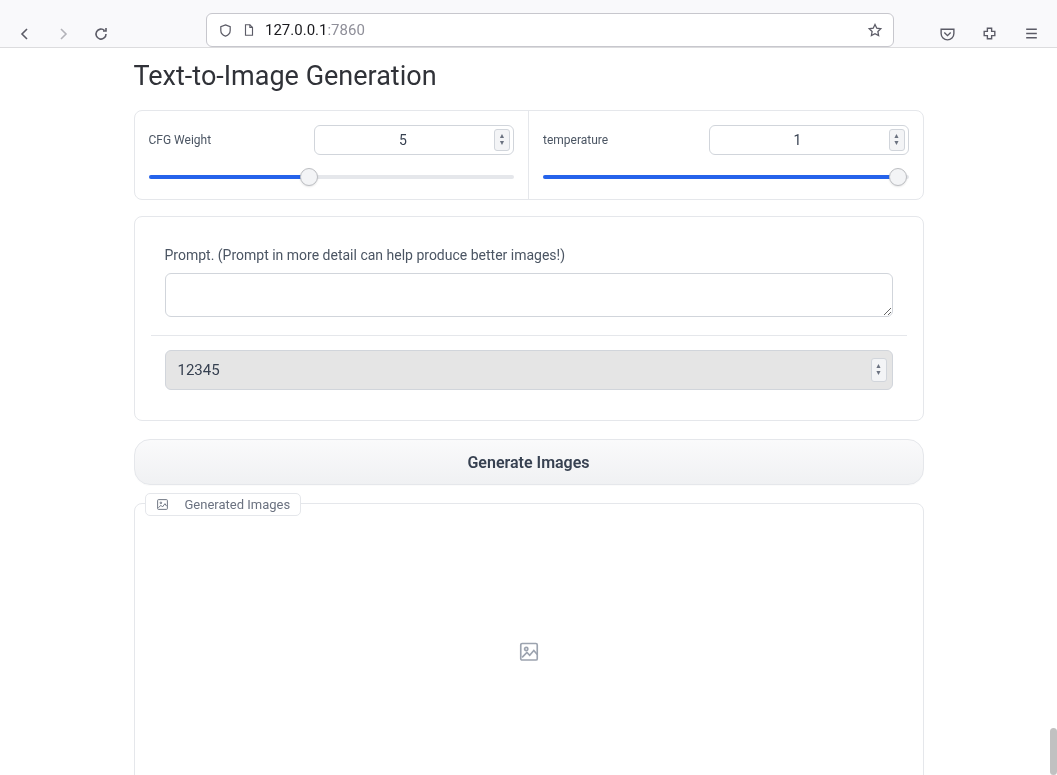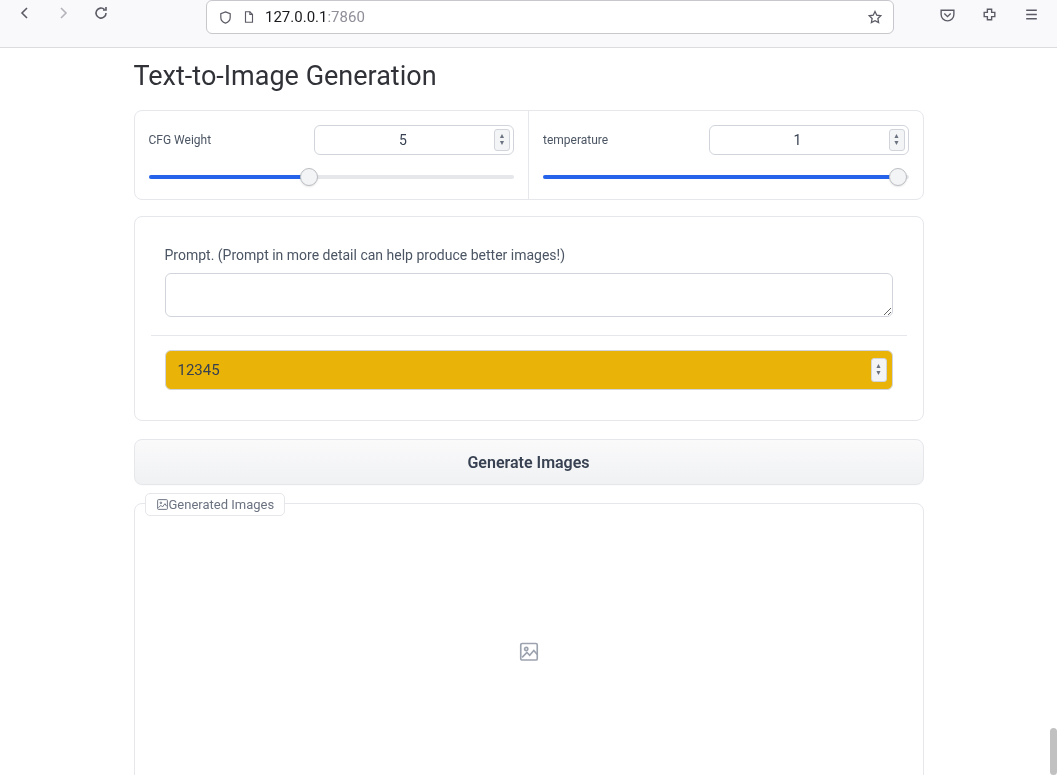--- a/index.html
+++ b/index.html
@@ -14,21 +14,21 @@
       height: 775px;
       overflow: hidden;
       position: relative;
     }
     
     .browser-bar {
       height: 48px;
       background: #f9f9fb;
       border-bottom: 1px solid #dcdcde;
       display: flex;
-      align-items: flex-start;
+      align-items: flex-end;
       padding: 0 12px;
       gap: 12px;
     }
     .nav-btn {
       width: 26px;
       height: 26px;
       display: flex;
       align-items: center;
       justify-content: center;
       color: #5b5b66;
@@ -206,36 +206,36 @@
       font-size: 14px;
       color: #374151;
       font-family: inherit;
     }
     .seed-wrap { position: relative; }
     .seed-input {
       width: 100%;
       height: 40px;
       border: 1px solid #d1d5db;
       border-radius: 6px;
-      background: #eab308;
+      background: #e5e5e5;
       font-size: 15px;
       color: #374151;
       padding: 0 30px 0 12px;
     }
     .seed-wrap .num-spin {
       right: 6px;
       top: 8px;
       bottom: 8px;
     }
     .gen-btn {
       margin-top: 18px;
       width: 100%;
       height: 46px;
       border: 1px solid #e5e7eb;
-      border-radius: 8px;
+      border-radius: 16px;
       background: linear-gradient(180deg, #fafafb 0%, #f0f1f3 100%);
       color: #374151;
       font-size: 16px;
       font-weight: 600;
       cursor: pointer;
       box-shadow: 0 1px 1px rgba(0,0,0,0.02);
     }
     .output-card {
       margin-top: 18px;
       position: relative;
@@ -246,21 +246,21 @@
       top: -11px;
       left: 10px;
       background: #fff;
       border: 1px solid #e5e7eb;
       border-radius: 5px;
       padding: 3px 10px;
       font-size: 13px;
       color: #6b7280;
       display: flex;
       align-items: center;
-      gap: 0;
+      gap: 16px;
     }
     .out-tab svg { width: 13px; height: 13px; }
     .placeholder {
       position: absolute;
       top: 50%;
       left: 50%;
       transform: translate(-50%, -10%);
       color: #9ca3af;
     }
     .scrollbar-hint {

